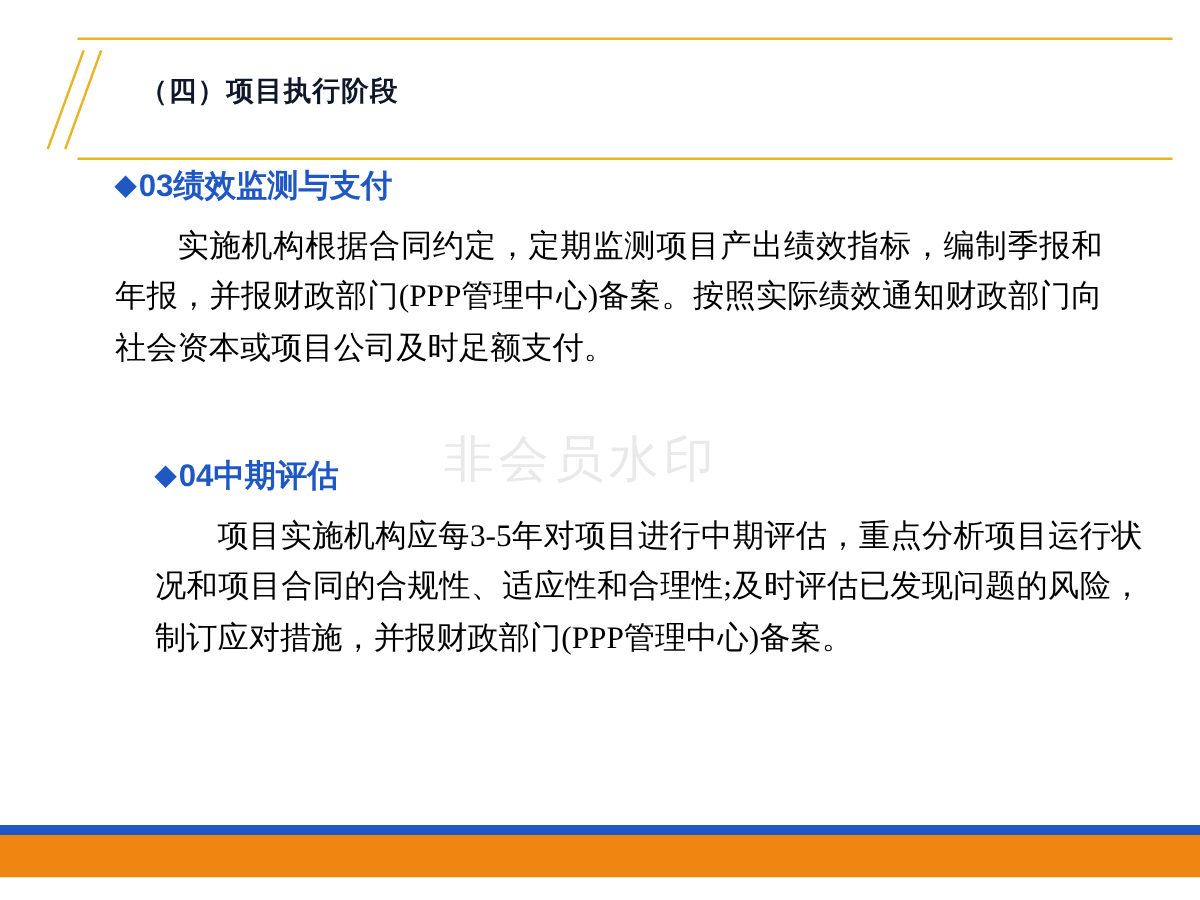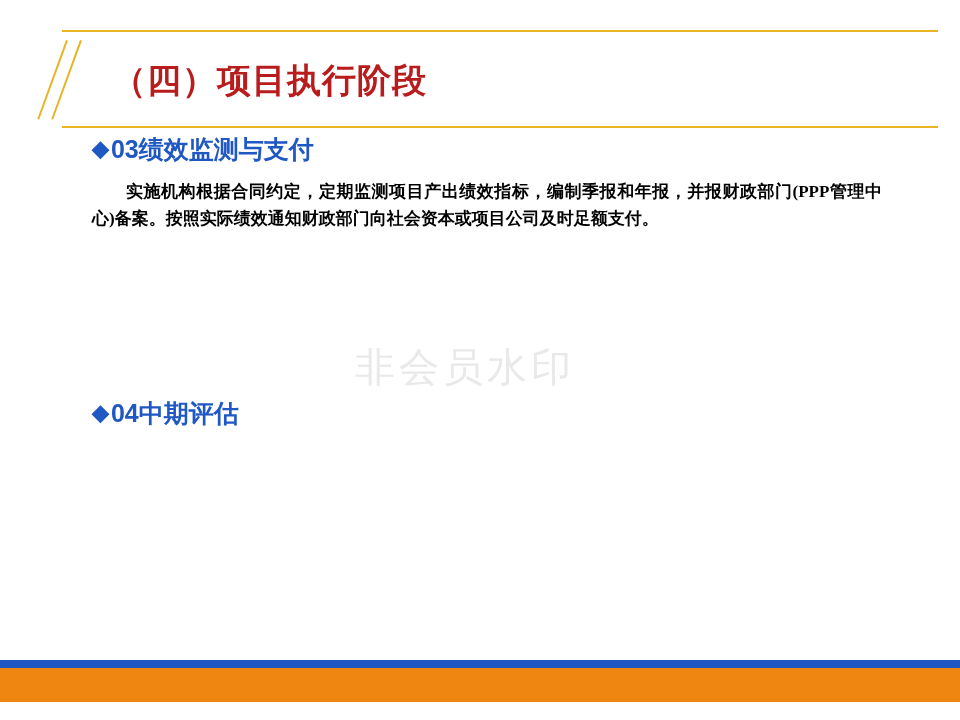--- a/index.html
+++ b/index.html
@@ -53,23 +53,23 @@
     top: 126px;
     width: 876px;
     height: 0;
     border-top: 2px solid #e8b423;
   }
   .slide-title {
     position: absolute;
     left: 112px;
     top: 58px;
     font-family: Liberation Mono, monospace;
-    font-size: 34px;
+    font-size: 22px;
     font-weight: bold;
-    color: #b91c1c;
+    color: #0f172a;
     letter-spacing: 1px;
     white-space: nowrap;
   }
   
   .section {
     position: absolute;
     left: 92px;
     width: 800px;
   }
   .section-head {
@@ -82,31 +82,30 @@
   }
   .diamond {
     display: inline-block;
     color: #1f57c3;
     font-size: 22px;
     margin-right: 2px;
     vertical-align: 2px;
   }
   .body-text {
     font-family: "Liberation Serif", serif;
-    font-size: 17px;
+    font-size: 25px;
     color: #000000;
     line-height: 1.62;
     text-align: justify;
     text-indent: 2em;
     width: 790px;
     margin-top: 14px;
-    font-weight: bold;
   }
   #sec-03 { top: 136px; }
-  #sec-04 { top: 400px; }
+  #sec-04 { top: 368px; margin-left: 32px; }
 
   
   .watermark {
     position: absolute;
     left: 355px;
     top: 340px;
     font-family: "Liberation Sans", sans-serif;
     font-size: 40px;
     color: #e9e9e9;
     letter-spacing: 4px;
@@ -160,20 +159,21 @@
     <div class="section-head">
       <span class="diamond">◆</span><span>03绩效监测与支付</span>
     </div>
     <div class="body-text">实施机构根据合同约定，定期监测项目产出绩效指标，编制季报和年报，并报财政部门(PPP管理中心)备案。按照实际绩效通知财政部门向社会资本或项目公司及时足额支付。</div>
   </div>
 
   <div class="section" id="sec-04">
     <div class="section-head">
       <span class="diamond">◆</span><span>04中期评估</span>
     </div>
+    <div class="body-text">项目实施机构应每3-5年对项目进行中期评估，重点分析项目运行状况和项目合同的合规性、适应性和合理性;及时评估已发现问题的风险，制订应对措施，并报财政部门(PPP管理中心)备案。</div>
   </div>
 
   <div class="watermark">非会员水印</div>
 
   <div class="bottom-blue"></div>
   <div class="bottom-orange"></div>
   <div class="bottom-white"></div>
 
 </div>
 

